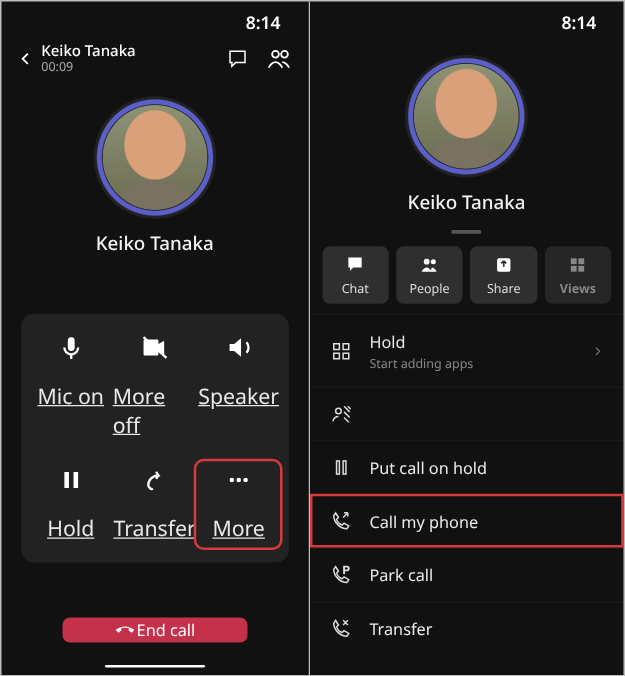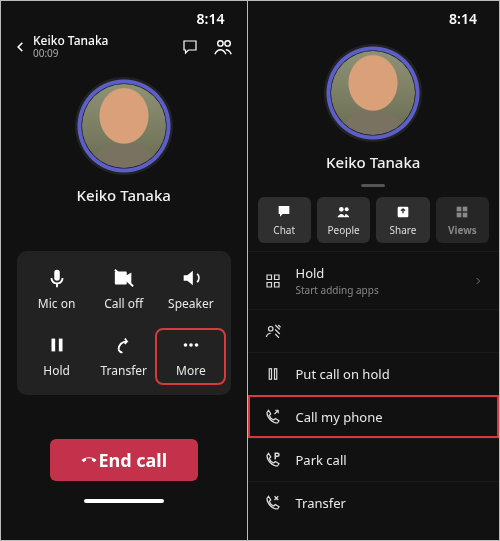--- a/index.html
+++ b/index.html
@@ -64,40 +64,40 @@
   
   .action-grid {
     margin: 46px 16px 0;
     display:grid; grid-template-columns:repeat(3,1fr);
     row-gap: 22px;
     background: rgba(40,40,40,0.75);
     padding: 16px 6px;
     border-radius: 10px;
   }
   .action {
-    display:flex; flex-direction:column; align-items:center; gap:6px;
-    font-size:12px; color:#e8e8e8;
+    display:flex; flex-direction:column; align-items:center; gap:16px;
+    font-size:17px; color:#e8e8e8;text-decoration:underline;
   }
   .action svg { width:22px; height:22px; }
   .action.highlight {
     outline: 2px solid #d63a3a;
     border-radius: 6px;
     padding: 4px 0;
     margin: -4px 0;
   }
 
   
   .end-call {
     margin: 44px auto 0;
     background:#c4314b;
     color:#fff;
     display:flex; align-items:center; justify-content:center; gap:0;
     width: 148px; height: 42px;
     border-radius: 6px;
-    font-size:18px; font-weight:700;
+    font-size:13px; font-weight:400;
   }
   .end-call svg { width:18px; height:18px; }
 
   .home-ind { width:80px; height:4px; background:#fff; border-radius:3px; margin: 18px auto 6px; }
 
   
   .top-row {
     display:grid; grid-template-columns:repeat(4,1fr);
     gap:6px; padding:0 10px; margin-top:10px;
   }
@@ -184,21 +184,21 @@
       <svg viewBox="0 0 24 24">
           <path fill="#fff" d="M12 15a3 3 0 003-3V6a3 3 0 00-6 0v6a3 3 0 003 3zm5-3a5 5 0 01-10 0H5a7 7 0 006 6.9V22h2v-3.1A7 7 0 0019 12z"></path>
         </svg>
       <span>Mic on</span>
     </div>
     <div class="action">
       <svg viewBox="0 0 24 24">
           <path fill="#fff" d="M3 5h11a1 1 0 011 1v3l5-3v12l-5-3v3a1 1 0 01-1 1H3a1 1 0 01-1-1V6a1 1 0 011-1z"></path>
           <line x1="2" y1="3" x2="22" y2="21" stroke="#fff" stroke-width="2"></line>
         </svg>
-      <span>Call off</span>
+      <span>More off</span>
     </div>
     <div class="action">
       <svg viewBox="0 0 24 24">
           <path fill="#fff" d="M4 9v6h4l6 5V4L8 9zM18 8a6 6 0 010 8l1.5 1.3A8 8 0 0019.5 6.7z"></path>
         </svg>
       <span>Speaker</span>
     </div>
     <div class="action">
       <svg viewBox="0 0 24 24">
           <rect x="6" y="5" width="4" height="14" fill="#fff"></rect>

